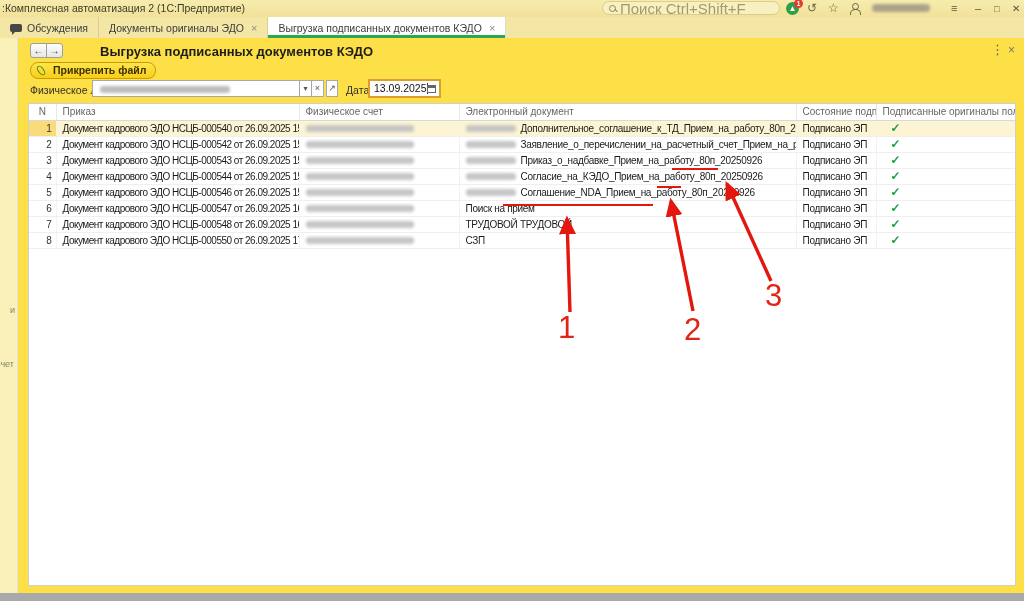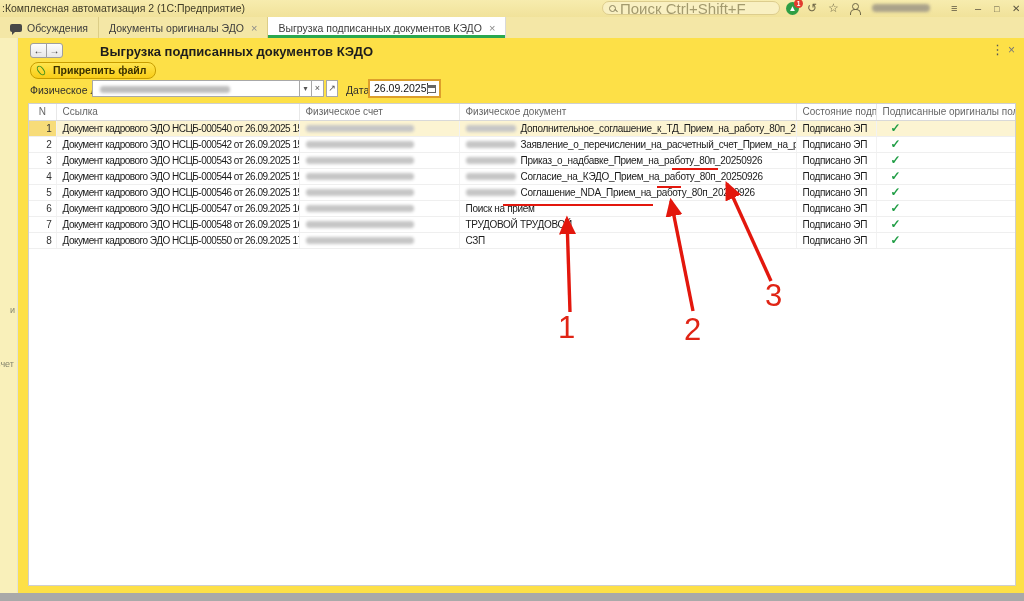--- a/index.html
+++ b/index.html
@@ -162,40 +162,40 @@
 
   <span class="flabel" style="left:30px; top:84px;">Физическое лицо:</span>
   <div class="person-input">
     <span class="input-blob"></span>
   </div>
   <span class="mini-btn" style="left:299px;">▾</span>
   <span class="mini-btn" style="left:311px; font-size:9px;">×</span>
   <span class="mini-btn" style="left:326px; width:12px; font-size:9px;">↗</span>
   <span class="flabel" style="left:346px; top:84px;">Дата:</span>
   <div class="date-input">
-    <span>26.09.2025</span><span class="caret"></span>
+    <span>13.09.2025</span><span class="caret"></span>
     <span class="cal-ico"></span>
   </div>
 
   <div class="table-wrap">
     <table>
       <colgroup>
         <col style="width:27px">
           <col style="width:243px">
           <col style="width:160px">
         <col style="width:337px">
           <col style="width:80px">
           <col style="width:141px">
       </colgroup>
       <thead>
         <tr>
             <th>N</th>
-            <th>Ссылка</th>
+            <th>Приказ</th>
             <th>Физическое счет</th>
-            <th>Физическое документ</th>
+            <th>Электронный документ</th>
             <th>Состояние подписей</th>
             <th>Подписанные оригиналы получены</th>
           </tr>
       </thead>
       <tbody>
           <tr class="trow selected">
       <td class="c-n">1</td>
       <td class="c-link">Документ кадрового ЭДО НСЦБ-000540 от 26.09.2025 15:28:34</td>
       <td class="c-person"><span class="blob person-blob"></span></td>
       <td class="c-doc"><span class="blob doc-blob"></span><span class="doc-text">Дополнительное_соглашение_к_ТД_Прием_на_работу_80п_20250926</span></td>

